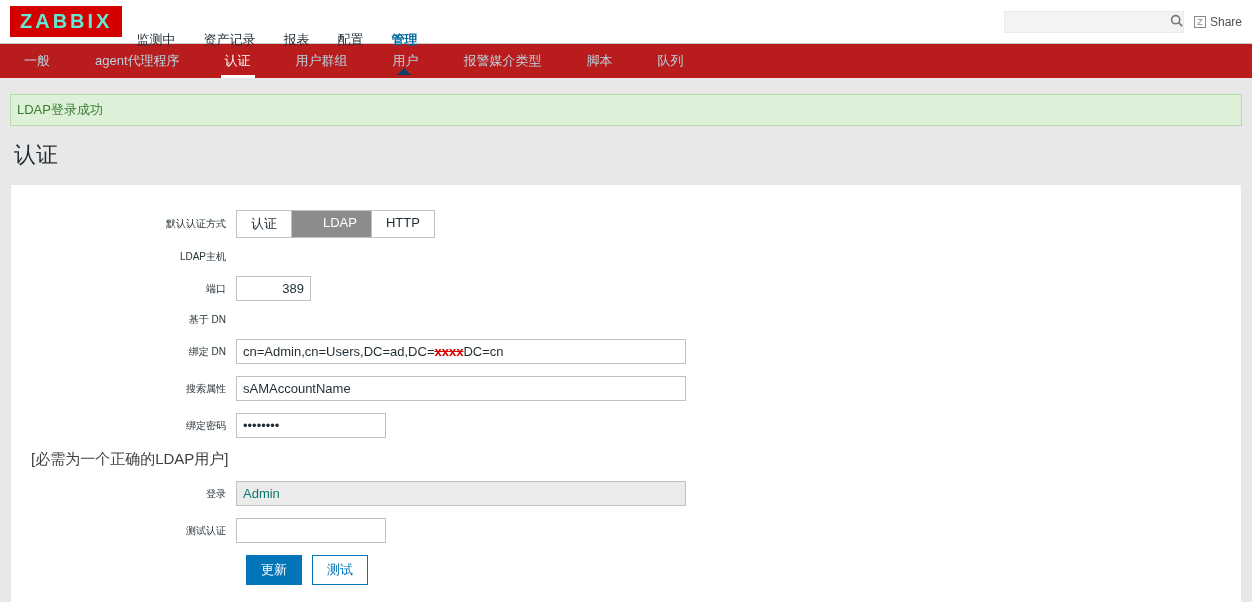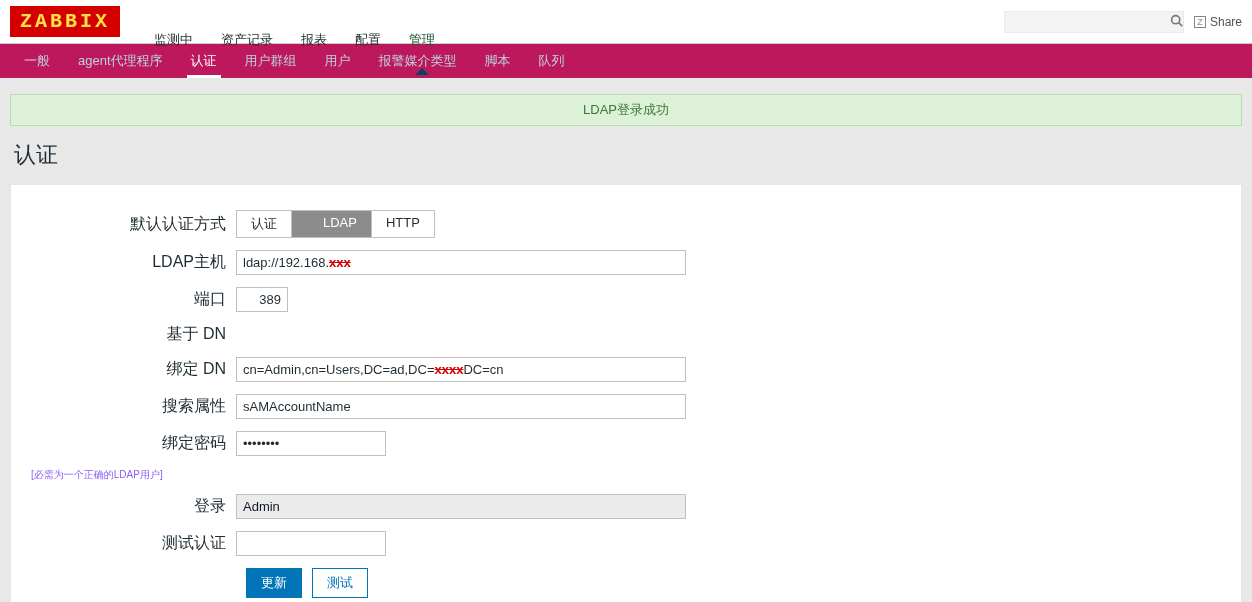--- a/index.html
+++ b/index.html
@@ -14,39 +14,38 @@
   .top-nav {
     background: #fff;
     display: flex;
     align-items: center;
     height: 44px;
     padding: 0 10px;
     border-bottom: 1px solid #ccc;
   }
   .logo {
     background: #d40000;
-    color: #fde047;
+    color: #5eead4;
     font-weight: bold;
     font-size: 20px;
     letter-spacing: 3px;
     padding: 4px 10px;
-    font-family: Liberation Mono, monospace;
-    margin-right: 20px;
+    font-family: Liberation Sans, sans-serif;
   }
   .top-nav-links { display: flex; flex: 1; }
   .top-nav-link {
     padding: 0 14px;
     height: 56px;
     line-height: 44px;
     color: #1f2c33;
     cursor: pointer;
     position: relative;
     margin-top: 48px;
   }
-  .top-nav-link.active { color: #14532d; font-weight: normal; }
+  .top-nav-link.active { color: #0369a1; font-weight: bold; }
   .top-nav-link.active::after {
     content: '';
     position: absolute;
     bottom: -1px;
     left: 50%;
     transform: translateX(-50%);
     width: 0; height: 0;
     border-left: 7px solid transparent;
     border-right: 7px solid transparent;
     border-bottom: 7px solid #0a4266;
@@ -60,25 +59,26 @@
     align-items: center;
     padding: 0 6px;
     margin-right: 10px;
   }
   .search-box input { border: none; background: transparent; flex: 1; outline: none; font-size: 12px; }
   .search-icon { color: #777; font-size: 14px; }
   .share-link { color: #525252; font-size: 12px; display: flex; align-items: center; gap: 4px; }
   .share-icon { display:inline-block; width:12px; height:12px; border:1px solid #888; font-size:9px; text-align:center; line-height:10px; color:#888; }
 
   .sub-nav {
-    background: #be185d;
+    background: #b91c1c;
     display: flex;
     align-items: center;
     height: 34px;
     padding: 0 10px;
+    gap: 17px;
   }
   .sub-nav-link {
     padding: 0 14px;
     height: 34px;
     line-height: 34px;
     color: #b9d2de;
     cursor: pointer;
     position: relative;
   }
   .sub-nav-link.active { color: #fff; }
@@ -88,21 +88,21 @@
     bottom: 0; left: 10px; right: 10px;
     height: 3px; background: #fff;
   }
 
   .content { padding: 10px 10px 20px 10px; }
 
   .msg-success {
     background: #dcf1d8;
     border: 1px solid #b7ddac;
     color: #3b7a33;
-    text-align: center;
+    text-align: left;
     padding: 6px;
     margin: 6px 0 14px 0;
   }
 
   .page-title {
     font-size: 22px;
     font-weight: normal;
     margin: 8px 0 14px 4px;
     color: #1f2c33;
   }
@@ -115,21 +115,21 @@
   .form-row {
     display: flex;
     align-items: center;
     margin-bottom: 12px;
   }
   .form-label {
     width: 205px;
     text-align: right;
     padding-right: 10px;
     color: #1f2c33;
-    font-size: 16px;
+    font-size: 10px;
   }
   .btn-group { display: flex; border: 1px solid #c0c0c0; }
   .btn-group .seg {
     padding: 4px 14px;
     border-right: 1px solid #c0c0c0;
     cursor: pointer;
     background: #fff;
     color: #1f2c33;
     font-size: 13px;
   }
@@ -137,25 +137,25 @@
   .btn-group .seg.active { background: #8c8c8c; color: #fff; padding-left: 31px; }
 
   .text-input {
     border: 1px solid #c0c0c0;
     padding: 4px 6px;
     font-size: 13px;
     color: #1f2c33;
     outline: none;
   }
   .w-wide { width: 450px; }
-  .w-port { width: 52px; text-align: right; }
+  .w-port { width: 75px; text-align: right; }
   .w-pwd { width: 150px; }
-  .readonly { background: #ebebeb; color: #0f172a; }
-
-  .hint-text { color: #8b5cf6; font-size: 10px; }
+  .readonly { background: #ebebeb; color: #0f766e; }
+
+  .hint-text { color: #404040; font-size: 15px; }
 
   .btn-row { display: flex; gap: 10px; padding-left: 215px; margin-top: 5px; }
   .btn-primary {
     background: #0275b8;
     color: #fff;
     border: 1px solid #0275b8;
     padding: 5px 14px;
     cursor: pointer;
     font-size: 13px;
   }
@@ -219,23 +219,20 @@
       <div class="form-label">默认认证方式</div>
       <div class="btn-group">
         <div class="seg">认证</div>
         <div class="seg active">LDAP</div>
         <div class="seg">HTTP</div>
       </div>
     </div>
 
     <div class="form-row">
       <div class="form-label">LDAP主机</div>
-      <div class="text-input w-wide">
-        <span>ldap://192.168.</span><span class="redact">xxx</span>
-      </div>
     </div>
 
     <div class="form-row">
       <div class="form-label">端口</div>
       <input class="text-input w-port" type="text" value="389" style="">
     </div>
 
     <div class="form-row">
       <div class="form-label">基于 DN</div>
     </div>

